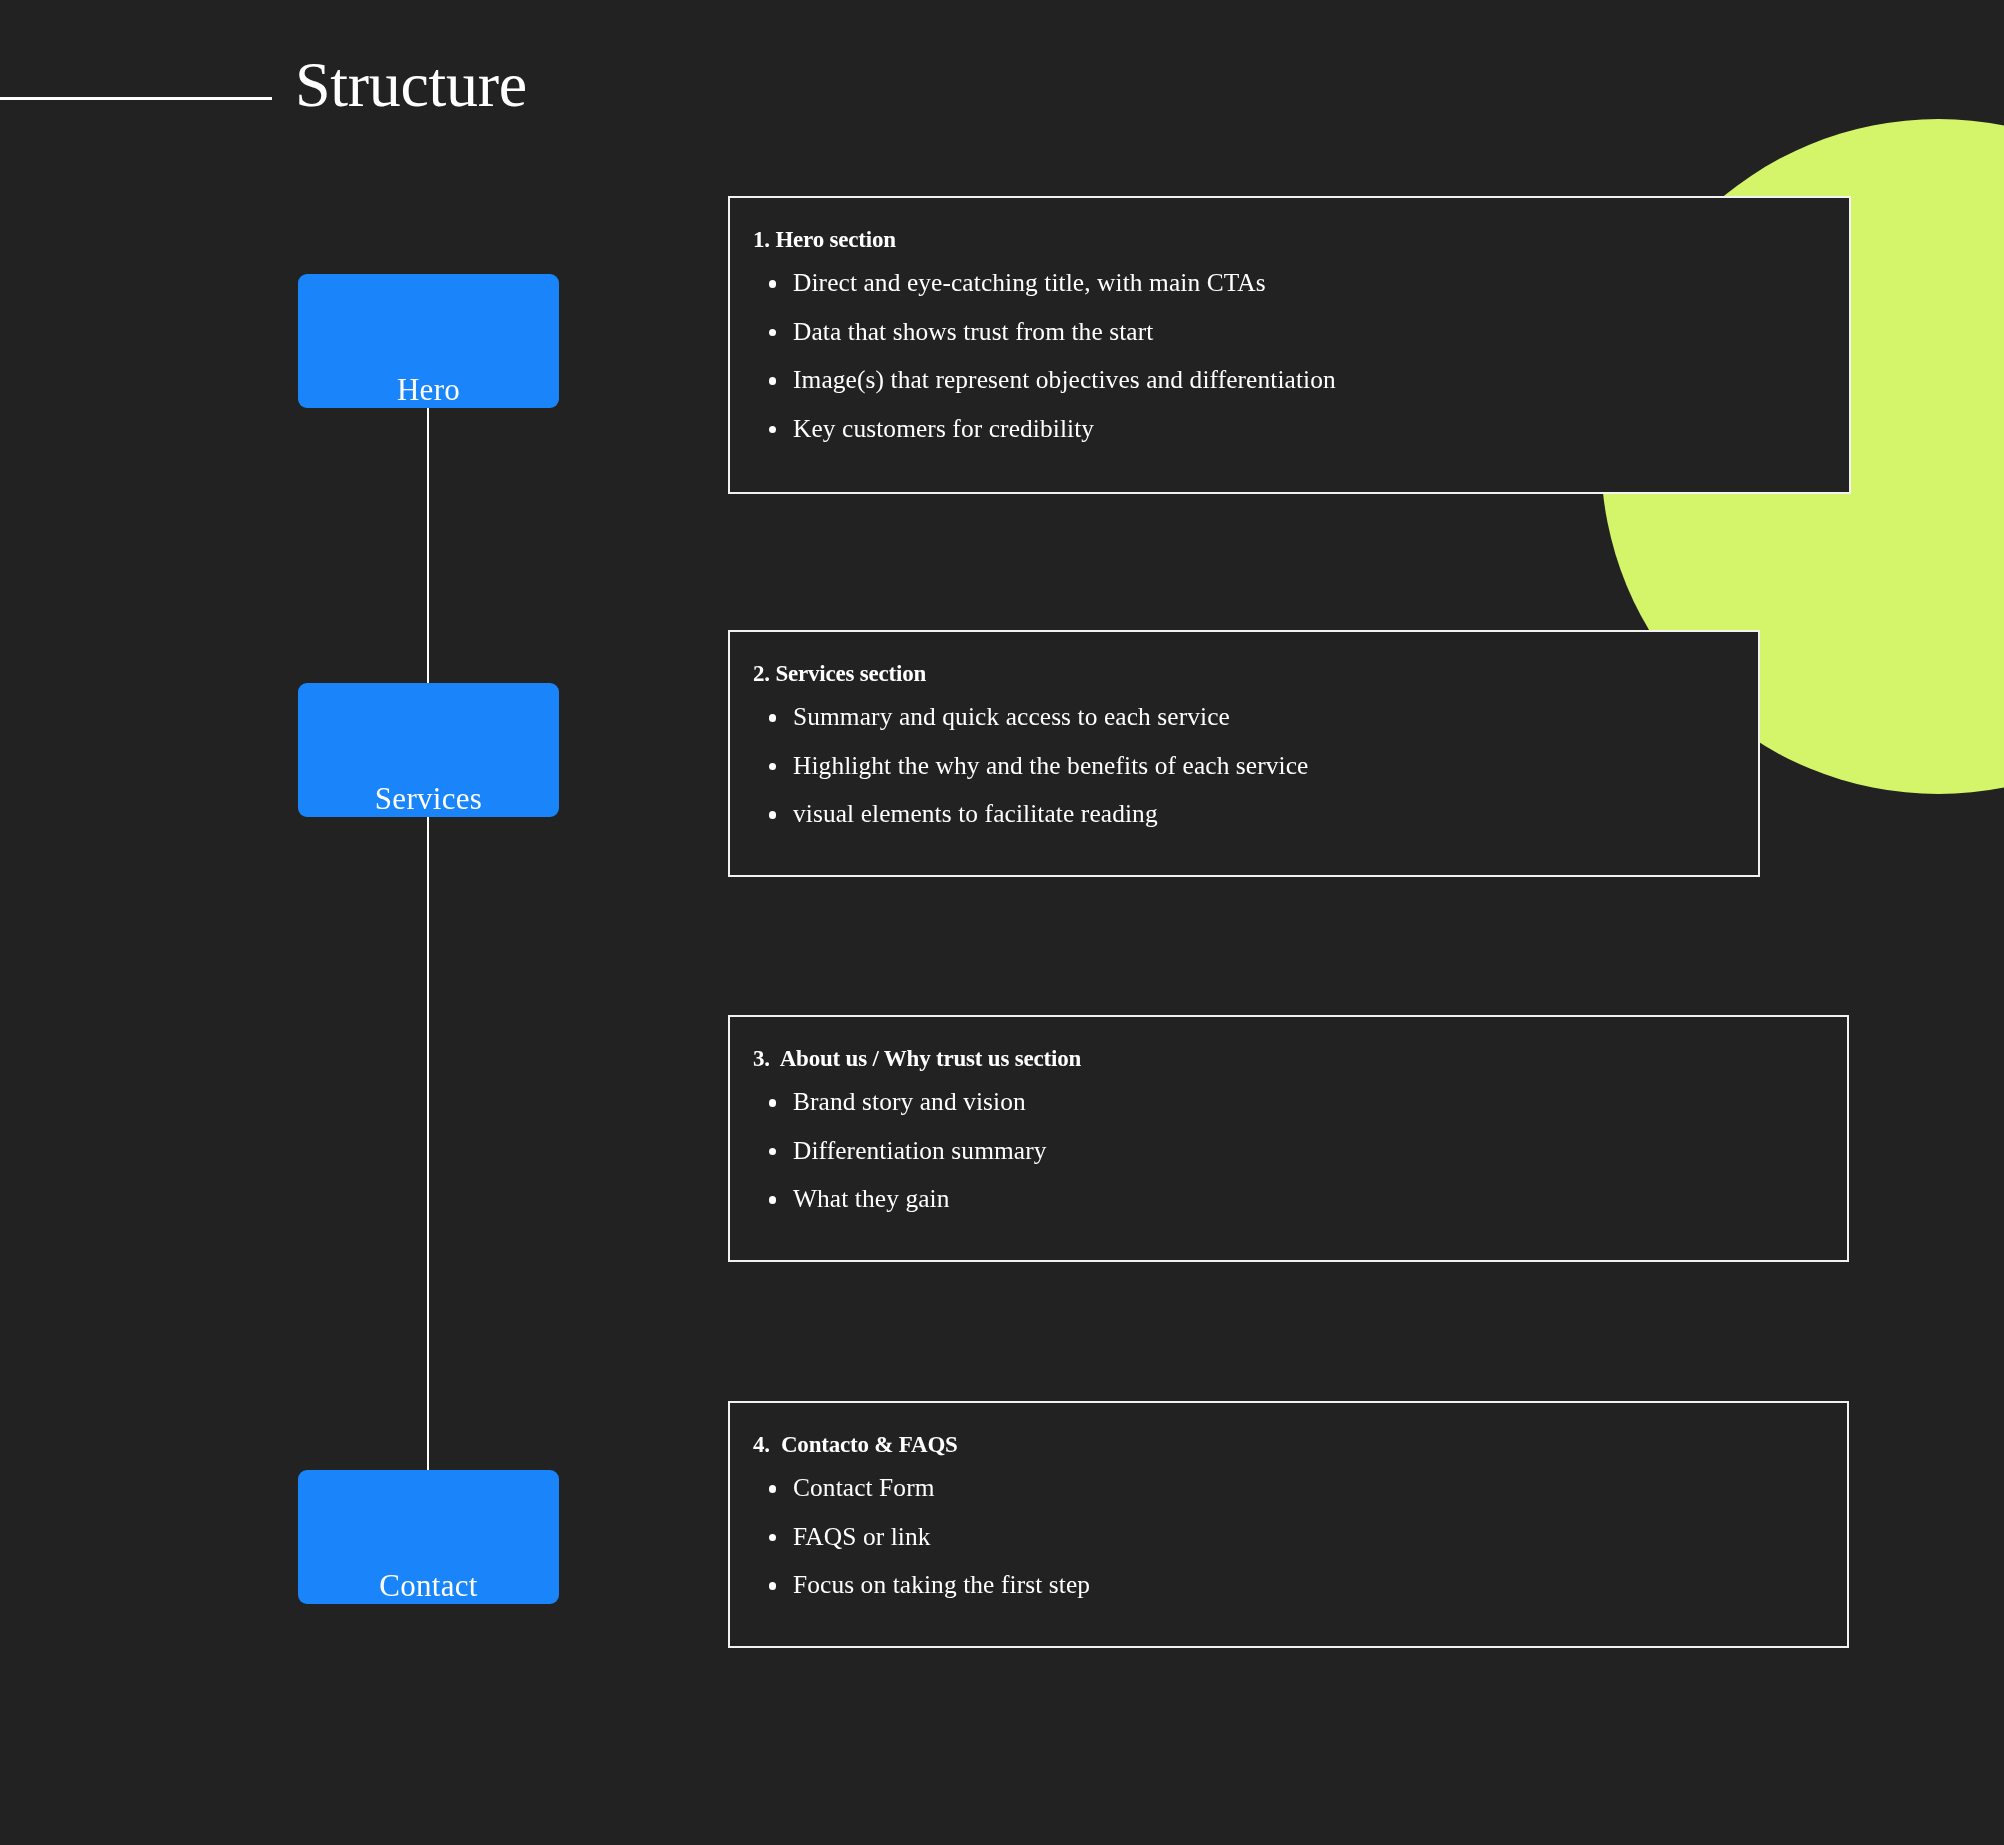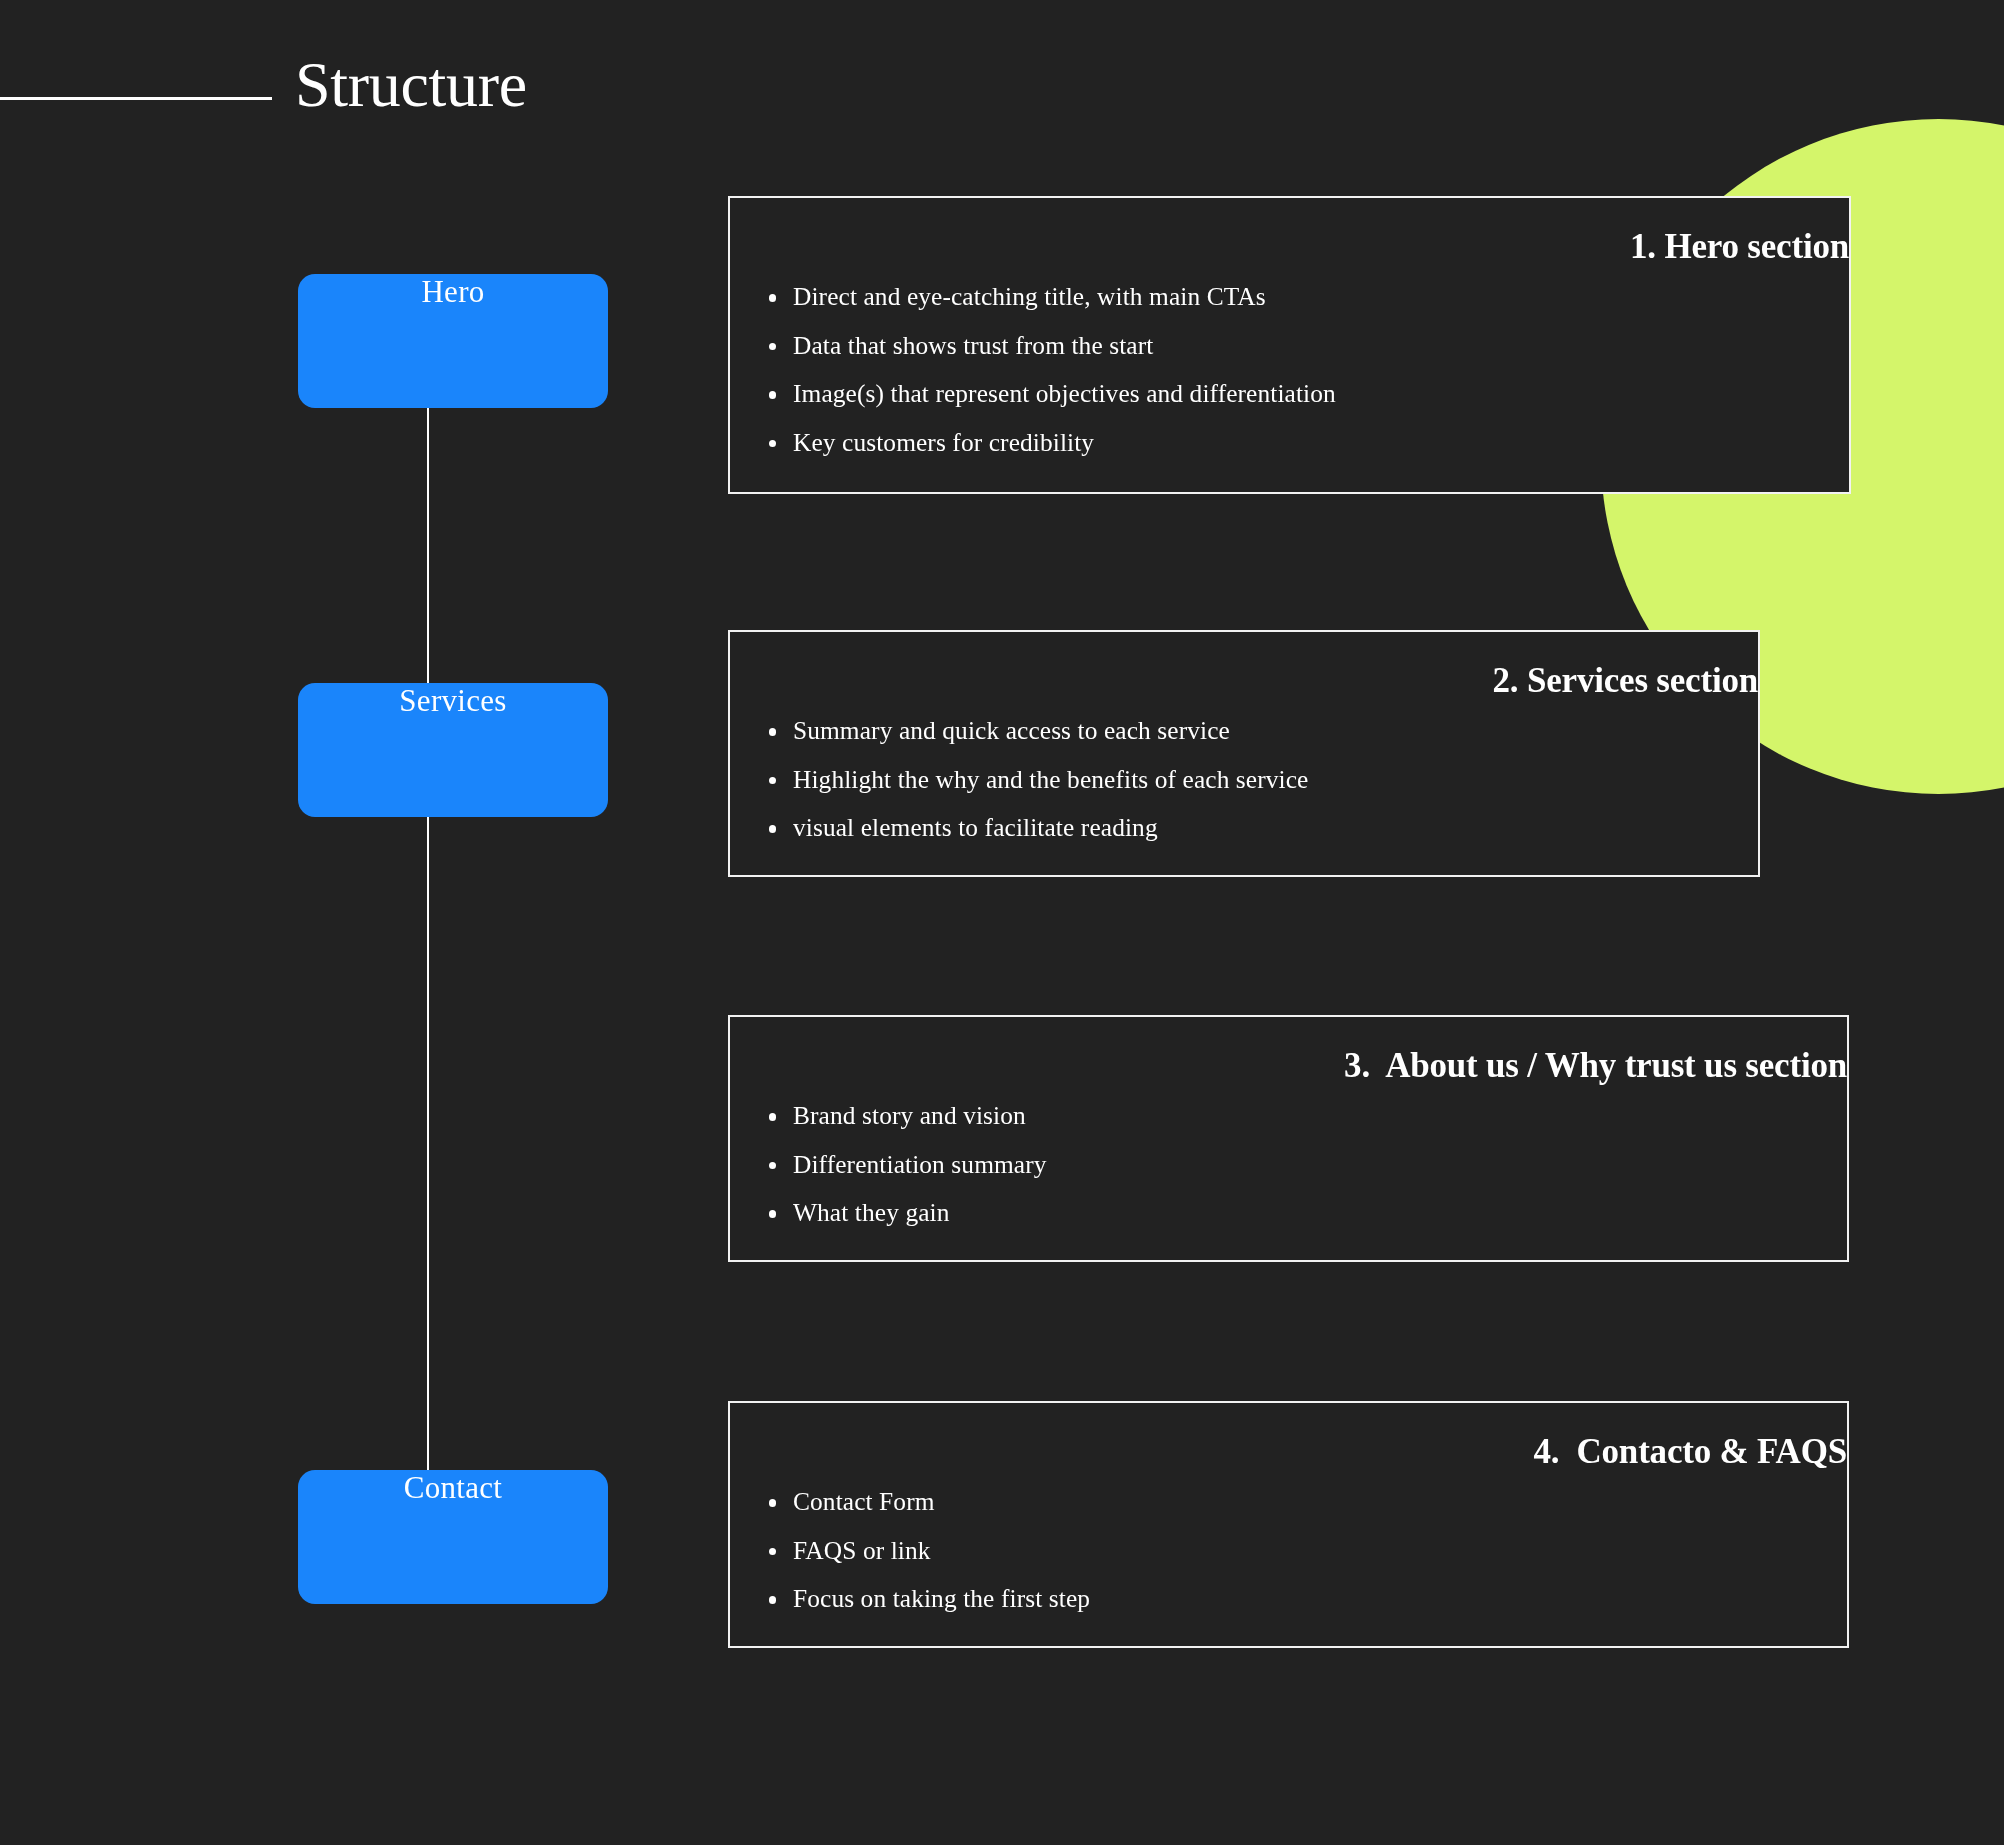--- a/index.html
+++ b/index.html
@@ -67,26 +67,26 @@
     top: 134px;
     margin-left: -1.3px;
     width: 2.7px;
     height: 1196px;
     background: #ffffff;
     z-index: 1;
   }
   .node {
     position: absolute;
     left: 0px;
-    width: 310px;
+    width: 261px;
     height: 134px;
     background: #1a85fb;
-    border-radius: 17px;
+    border-radius: 9px;
     display: flex;
-    align-items: flex-start;
+    align-items: flex-end;
     justify-content: center;
     z-index: 2;
   }
   .node-label {
     font-size: 31px;
     font-weight: 400;
     color: #ffffff;
     letter-spacing: 0.3px;
   }
   .node.n0 { top: 0px; }
@@ -102,27 +102,26 @@
     box-sizing: border-box;
     z-index: 5;
     padding: 29px 0 29px 23px;
   }
   .card.c0 { left: 728px; top: 196px;  width: 1123px; height: 298px; }
   .card.c1 { left: 728px; top: 630px;  width: 1032px; height: 247px; }
   .card.c2 { left: 728px; top: 1015px; width: 1121px; height: 247px; }
   .card.c3 { left: 728px; top: 1401px; width: 1121px; height: 247px; }
 
   .card-title {
-    font-size: 35px;
+    font-size: 23px;
     font-weight: 700;
     color: #ffffff;
     letter-spacing: -0.2px;
     margin: 0 0 17.4px 0;
     white-space: pre;
-    text-align: right;
   }
   .bullets {
     list-style: none;
     margin: 0;
     padding: 0;
   }
   .bullets li {
     position: relative;
     font-size: 25.4px;
     font-weight: 400;

